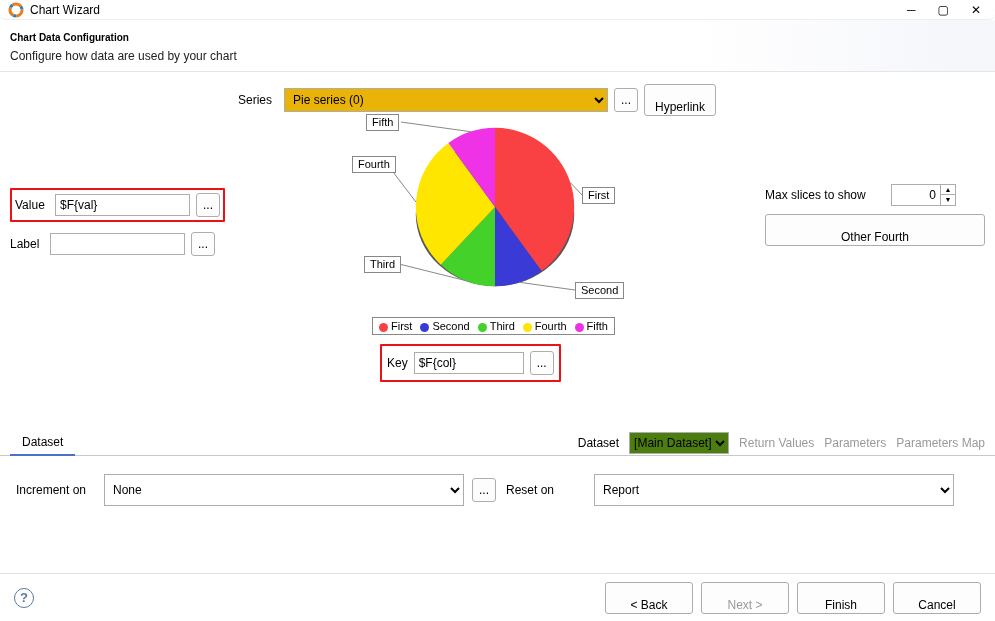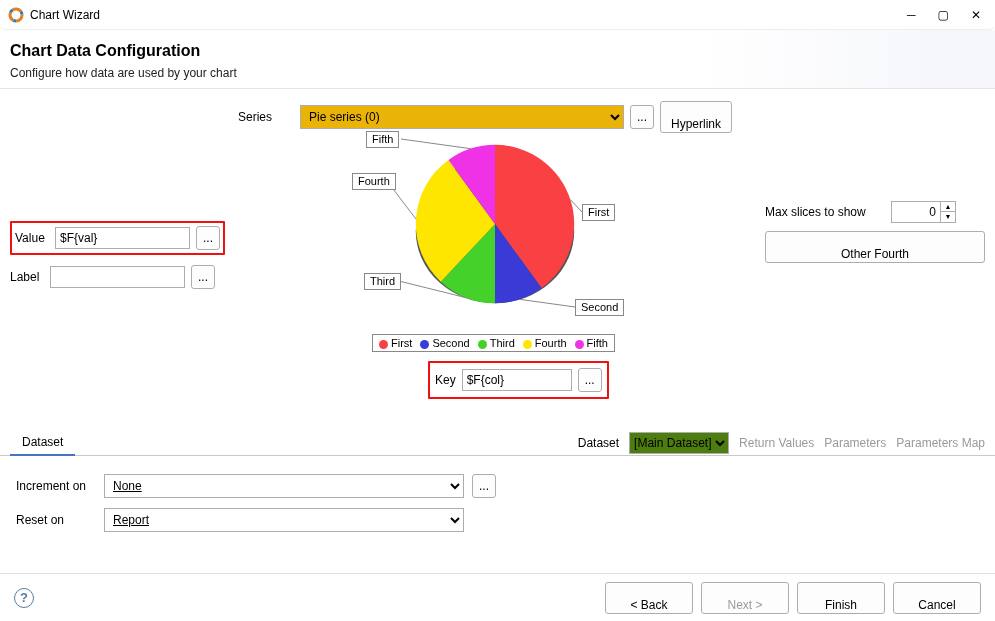--- a/index.html
+++ b/index.html
@@ -8,71 +8,71 @@
       padding: 0;
       font-family: "Segoe UI", Tahoma, sans-serif;
       font-size: 12px;
       background: #fff;
       width: 995px;
       height: 621px;
       overflow: hidden;
       position: relative;
     }
     .titlebar {
-      height: 30px;
+      height: 20px;
       display: flex;
       align-items: center;
       padding: 0 8px;
       border-bottom: 1px solid #eee;
       border-radius: 6px;
     }
     .titlebar .icon {
       width: 16px; height: 16px; margin-right: 6px;
     }
     .titlebar .title { flex: 1; font-size: 12px; }
     .winbtns { display: flex; gap: 22px; margin-right: 6px; align-items: center; }
     .header {
       padding: 12px 10px 8px 10px;
       border-bottom: 1px solid #e5e5e5;
       position: relative;
       background: linear-gradient(to right, #fff 70%, #f6f7fb 95%);
     }
-    .header h1 { margin: 0 0 6px 0; font-size: 16px; font-weight: 700; }
+    .header h1 { margin: 0 0 6px 0; font-size: 10px; font-weight: 700; }
     .header .sub { font-size: 12px; color: #222; }
     .body {
       position: relative;
       padding: 14px 10px 10px 10px;
       height: 458px;
     }
     .series-row {
       display: flex; align-items: center; gap: 6px;
       position: absolute; left: 238px; top: 12px;
     }
-    .series-row label { margin-right: 22px; }
+    .series-row label { margin-right: 6px; }
     select.series {
       width: 324px; height: 24px;
       border: 1px solid #adadad;
       background: #eab308;
       font: inherit;
       padding: 0 4px;
     }
     .btn {
       height: 24px;
       background: #fdfdfd;
       border: 1px solid #adadad;
       border-radius: 3px;
       padding: 15px 10px;
       cursor: pointer;
       font: inherit;
     }
     .btn.sq { width: 24px; padding: 0; }
     .btn:disabled { color: #9a9a9a; }
     .left-fields {
       position: absolute; left: 10px; top: 116px;
-      display: flex; flex-direction: column; gap: 10px; margin-top: 16px;
+      display: flex; flex-direction: column; gap: 10px;
     }
     .field-row { display: flex; align-items: center; gap: 6px; }
     .field-row label { width: 34px; }
     .txt {
       height: 22px; border: 1px solid #adadad;
       background: #fff; font: inherit; padding: 0 4px;
     }
     .txt.med { width: 135px; }
     .highlight-red { border: 2px solid #e11; padding: 3px; border-radius: 1px; }
     .pie-area {
@@ -90,21 +90,20 @@
       border: 1px solid #888; padding: 2px 6px;
       font-size: 11px; display: flex; gap: 8px;
       position: absolute; left: 22px; top: 205px;
       align-items: center;
     }
     .swatch { display: inline-block; width: 9px; height: 9px; border-radius: 50%; margin-right: 3px; vertical-align: middle; }
     .key-row {
       position: absolute; left: 30px; top: 232px;
       display: flex; align-items: center; gap: 6px;
       padding: 5px;
-      margin-left: 48px;
     }
     .right-opts {
       position: absolute; right: 10px; top: 112px;
       width: 220px; display: flex; flex-direction: column; gap: 8px;
       align-items: flex-start;
     }
     .opt-row { display: flex; align-items: center; gap: 6px; width: 100%; }
     .opt-row label { width: 120px; }
     .opt-row .txt { width: 72px; }
     .spinner {
@@ -129,25 +128,25 @@
     }
     .dataset-bar {
       position: absolute; right: 10px; top: 432px;
       display: flex; align-items: center; gap: 10px;
       font-size: 12px;
     }
     .dataset-bar .dis { color: #9a9a9a; }
     .inner-form {
       position: absolute; left: 0; right: 0; top: 460px;
       padding: 14px 16px;
-      display: flex; flex-direction: column; gap: 10px;
+      display: flex; flex-direction: row; gap: 10px;
     }
     .form-row { display: flex; align-items: center; gap: 8px; }
     .form-row label { width: 80px; }
-    .form-row select { width: 360px; height: 24px; border: 1px solid #adadad; font: inherit; background: #fff; padding: 0 4px; text-decoration: underline; }
+    .form-row select { width: 360px; height: 32px; border: 1px solid #adadad; font: inherit; background: #fff; padding: 0 4px; }
     .footer {
       position: absolute; left: 0; right: 0; bottom: 0;
       height: 48px; border-top: 1px solid #e0e0e0;
       display: flex; align-items: center; padding: 0 14px;
       gap: 8px;
     }
     .help-icon {
       width: 20px; height: 20px; border: 1.5px solid #5b7aa0; border-radius: 50%;
       color: #5b7aa0; display: flex; align-items: center; justify-content: center;
       font-size: 13px; font-weight: bold;

